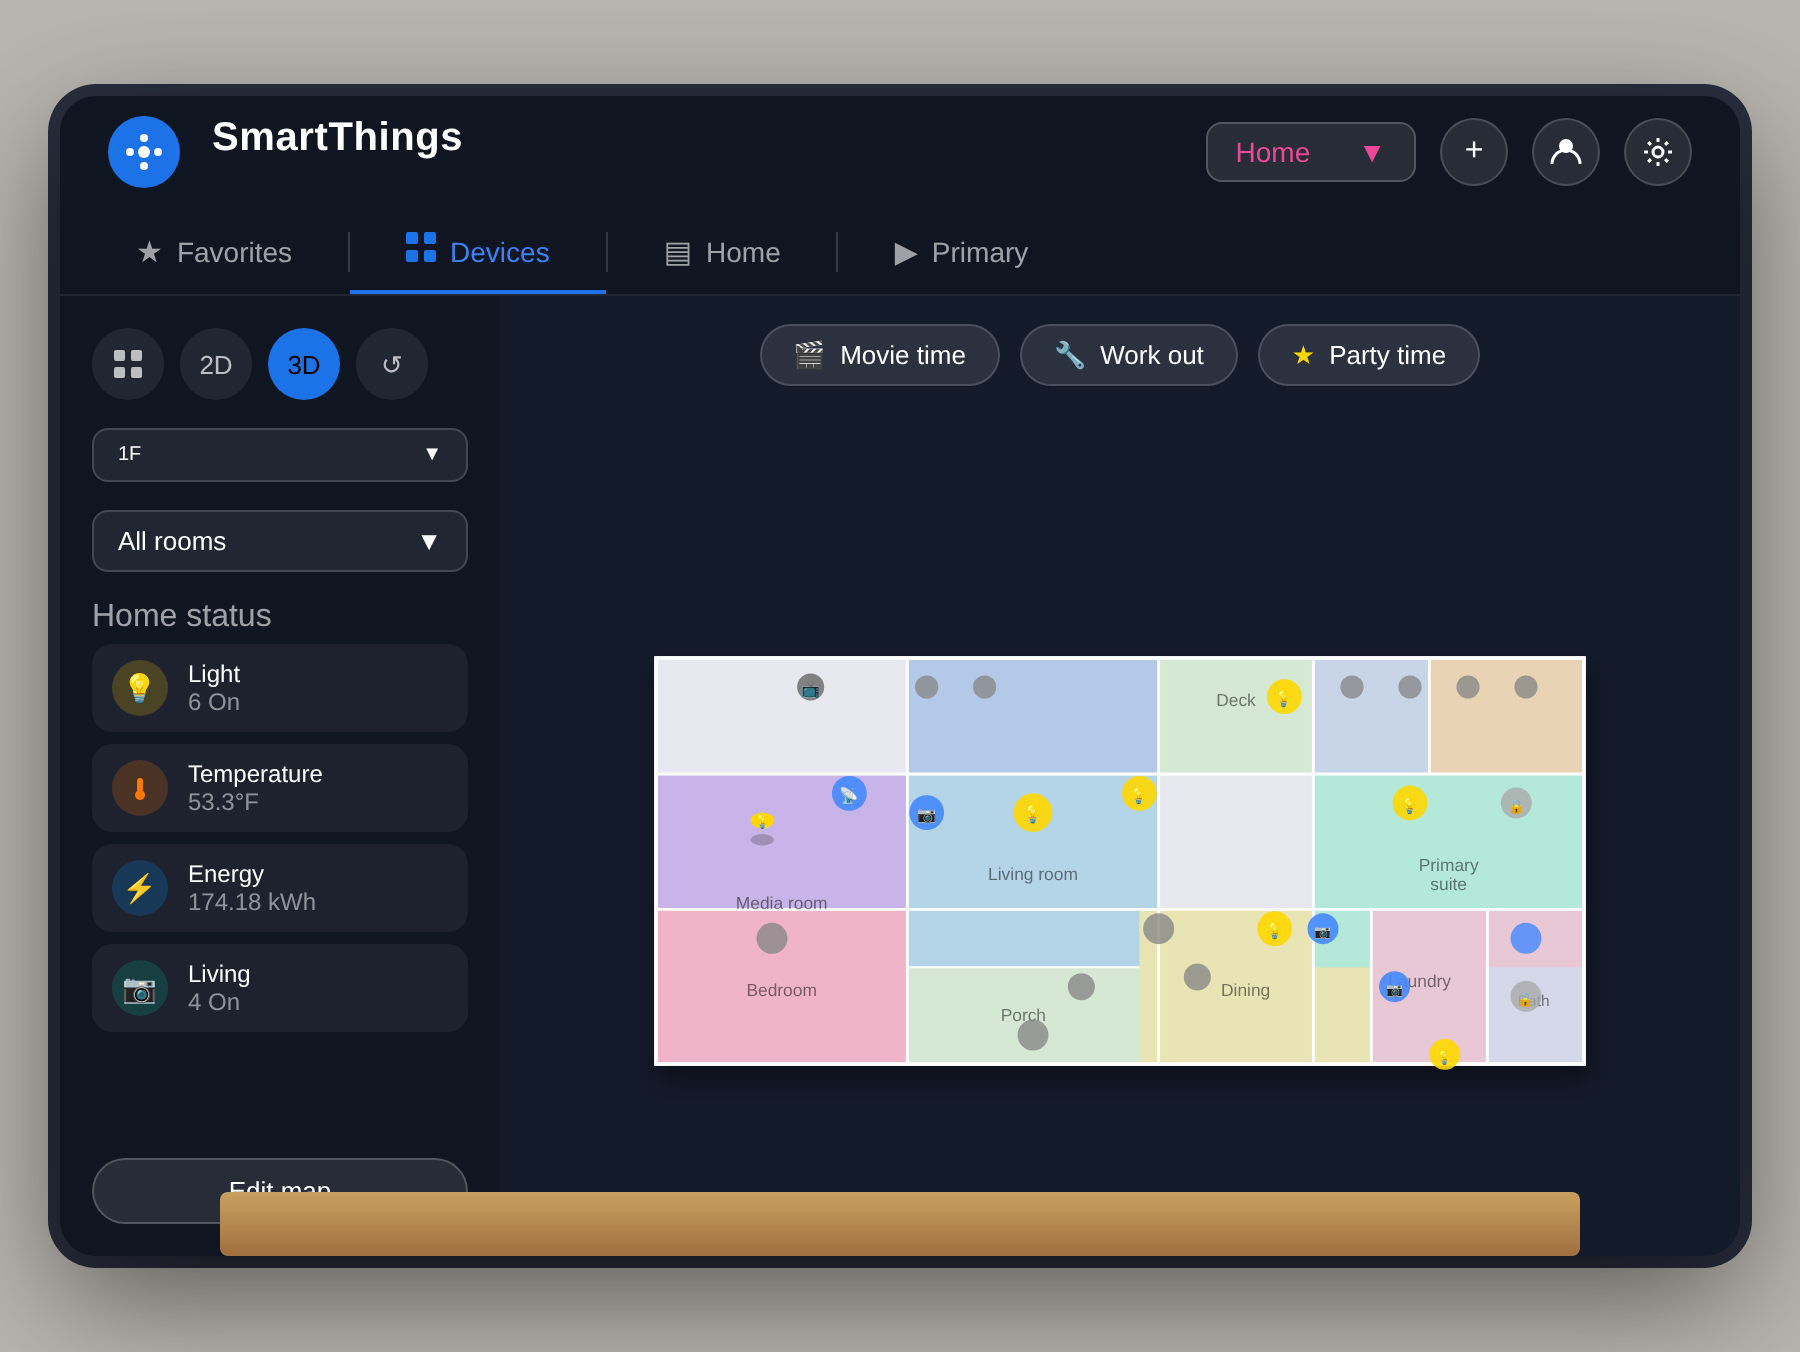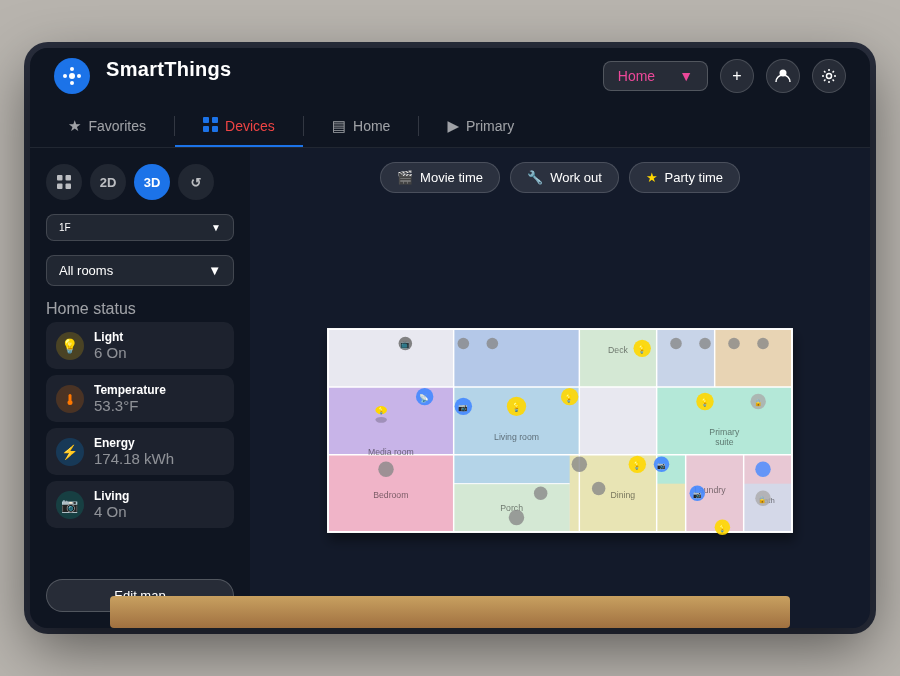--- a/index.html
+++ b/index.html
@@ -112,21 +112,21 @@
       padding: 0 28px;
       height: 100%;
       color: rgba(255,255,255,0.6);
       font-size: 14px;
       font-weight: 500;
       cursor: pointer;
       position: relative;
     }
 
     .nav-tab.active {
-      color: #ef4444;
+      color: #3b82f6;
     }
 
     .nav-tab.active::after {
       content: '';
       position: absolute;
       bottom: 0;
       left: 0;
       right: 0;
       height: 2px;
       background: #1c73e8;
@@ -170,26 +170,26 @@
       width: 36px;
       height: 36px;
       border-radius: 50%;
       background: rgba(255,255,255,0.08);
       display: flex;
       align-items: center;
       justify-content: center;
       color: rgba(255,255,255,0.7);
       font-size: 13px;
       cursor: pointer;
-      font-weight: 700;
+      font-weight: 400;
     }
 
     .view-btn.active {
       background: #1c73e8;
-      color: #ffffff;
+      color: #000000;
     }
 
     .floor-selector {
       background: rgba(255,255,255,0.08);
       border: 1px solid rgba(255,255,255,0.15);
       border-radius: 8px;
       color: #fff;
       padding: 7px 12px;
       font-size: 10px;
       display: flex;
@@ -251,26 +251,26 @@
     .status-icon.camera { background: rgba(0, 180, 150, 0.2); }
 
     .status-info {
       display: flex;
       flex-direction: column;
     }
 
     .status-name {
       color: #fff;
       font-size: 12px;
-      font-weight: 700;
+      font-weight: 400;
     }
 
     .status-value {
       color: rgba(255,255,255,0.5);
-      font-size: 15px;
+      font-size: 12px;
     }
 
     .edit-map-btn {
       background: rgba(255,255,255,0.1);
       border: 1px solid rgba(255,255,255,0.2);
       border-radius: 20px;
       color: #fff;
       padding: 8px 20px;
       font-size: 13px;
       cursor: pointer;

